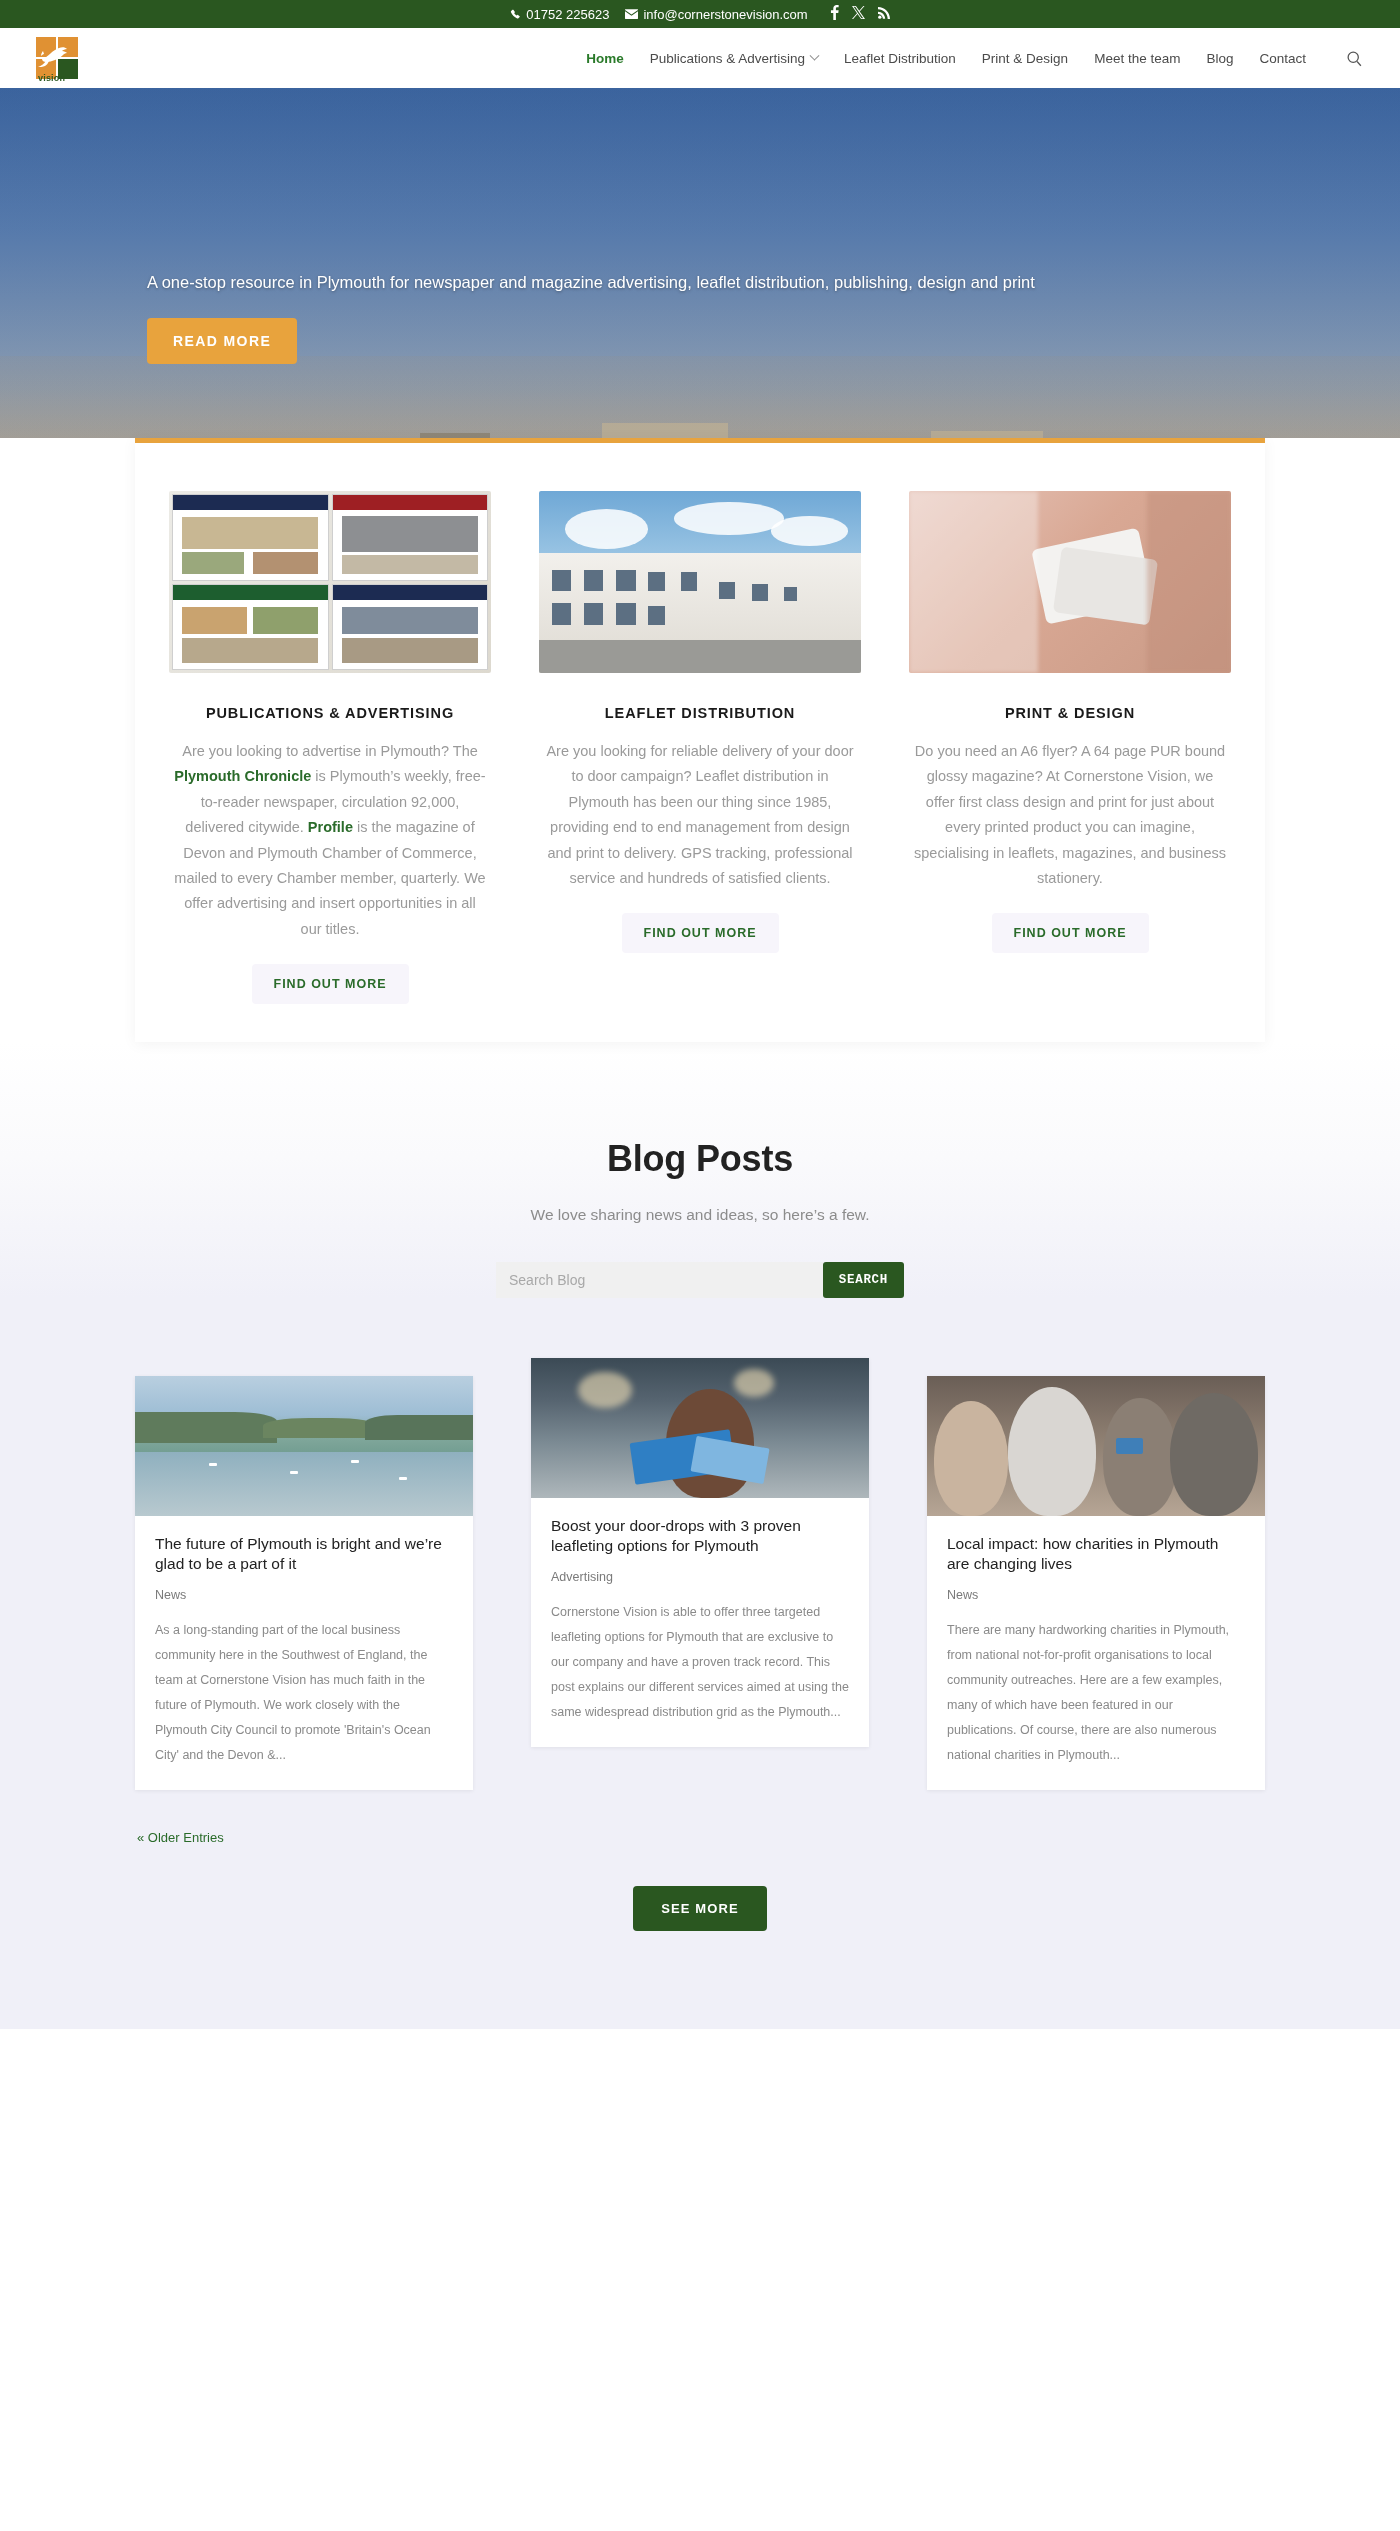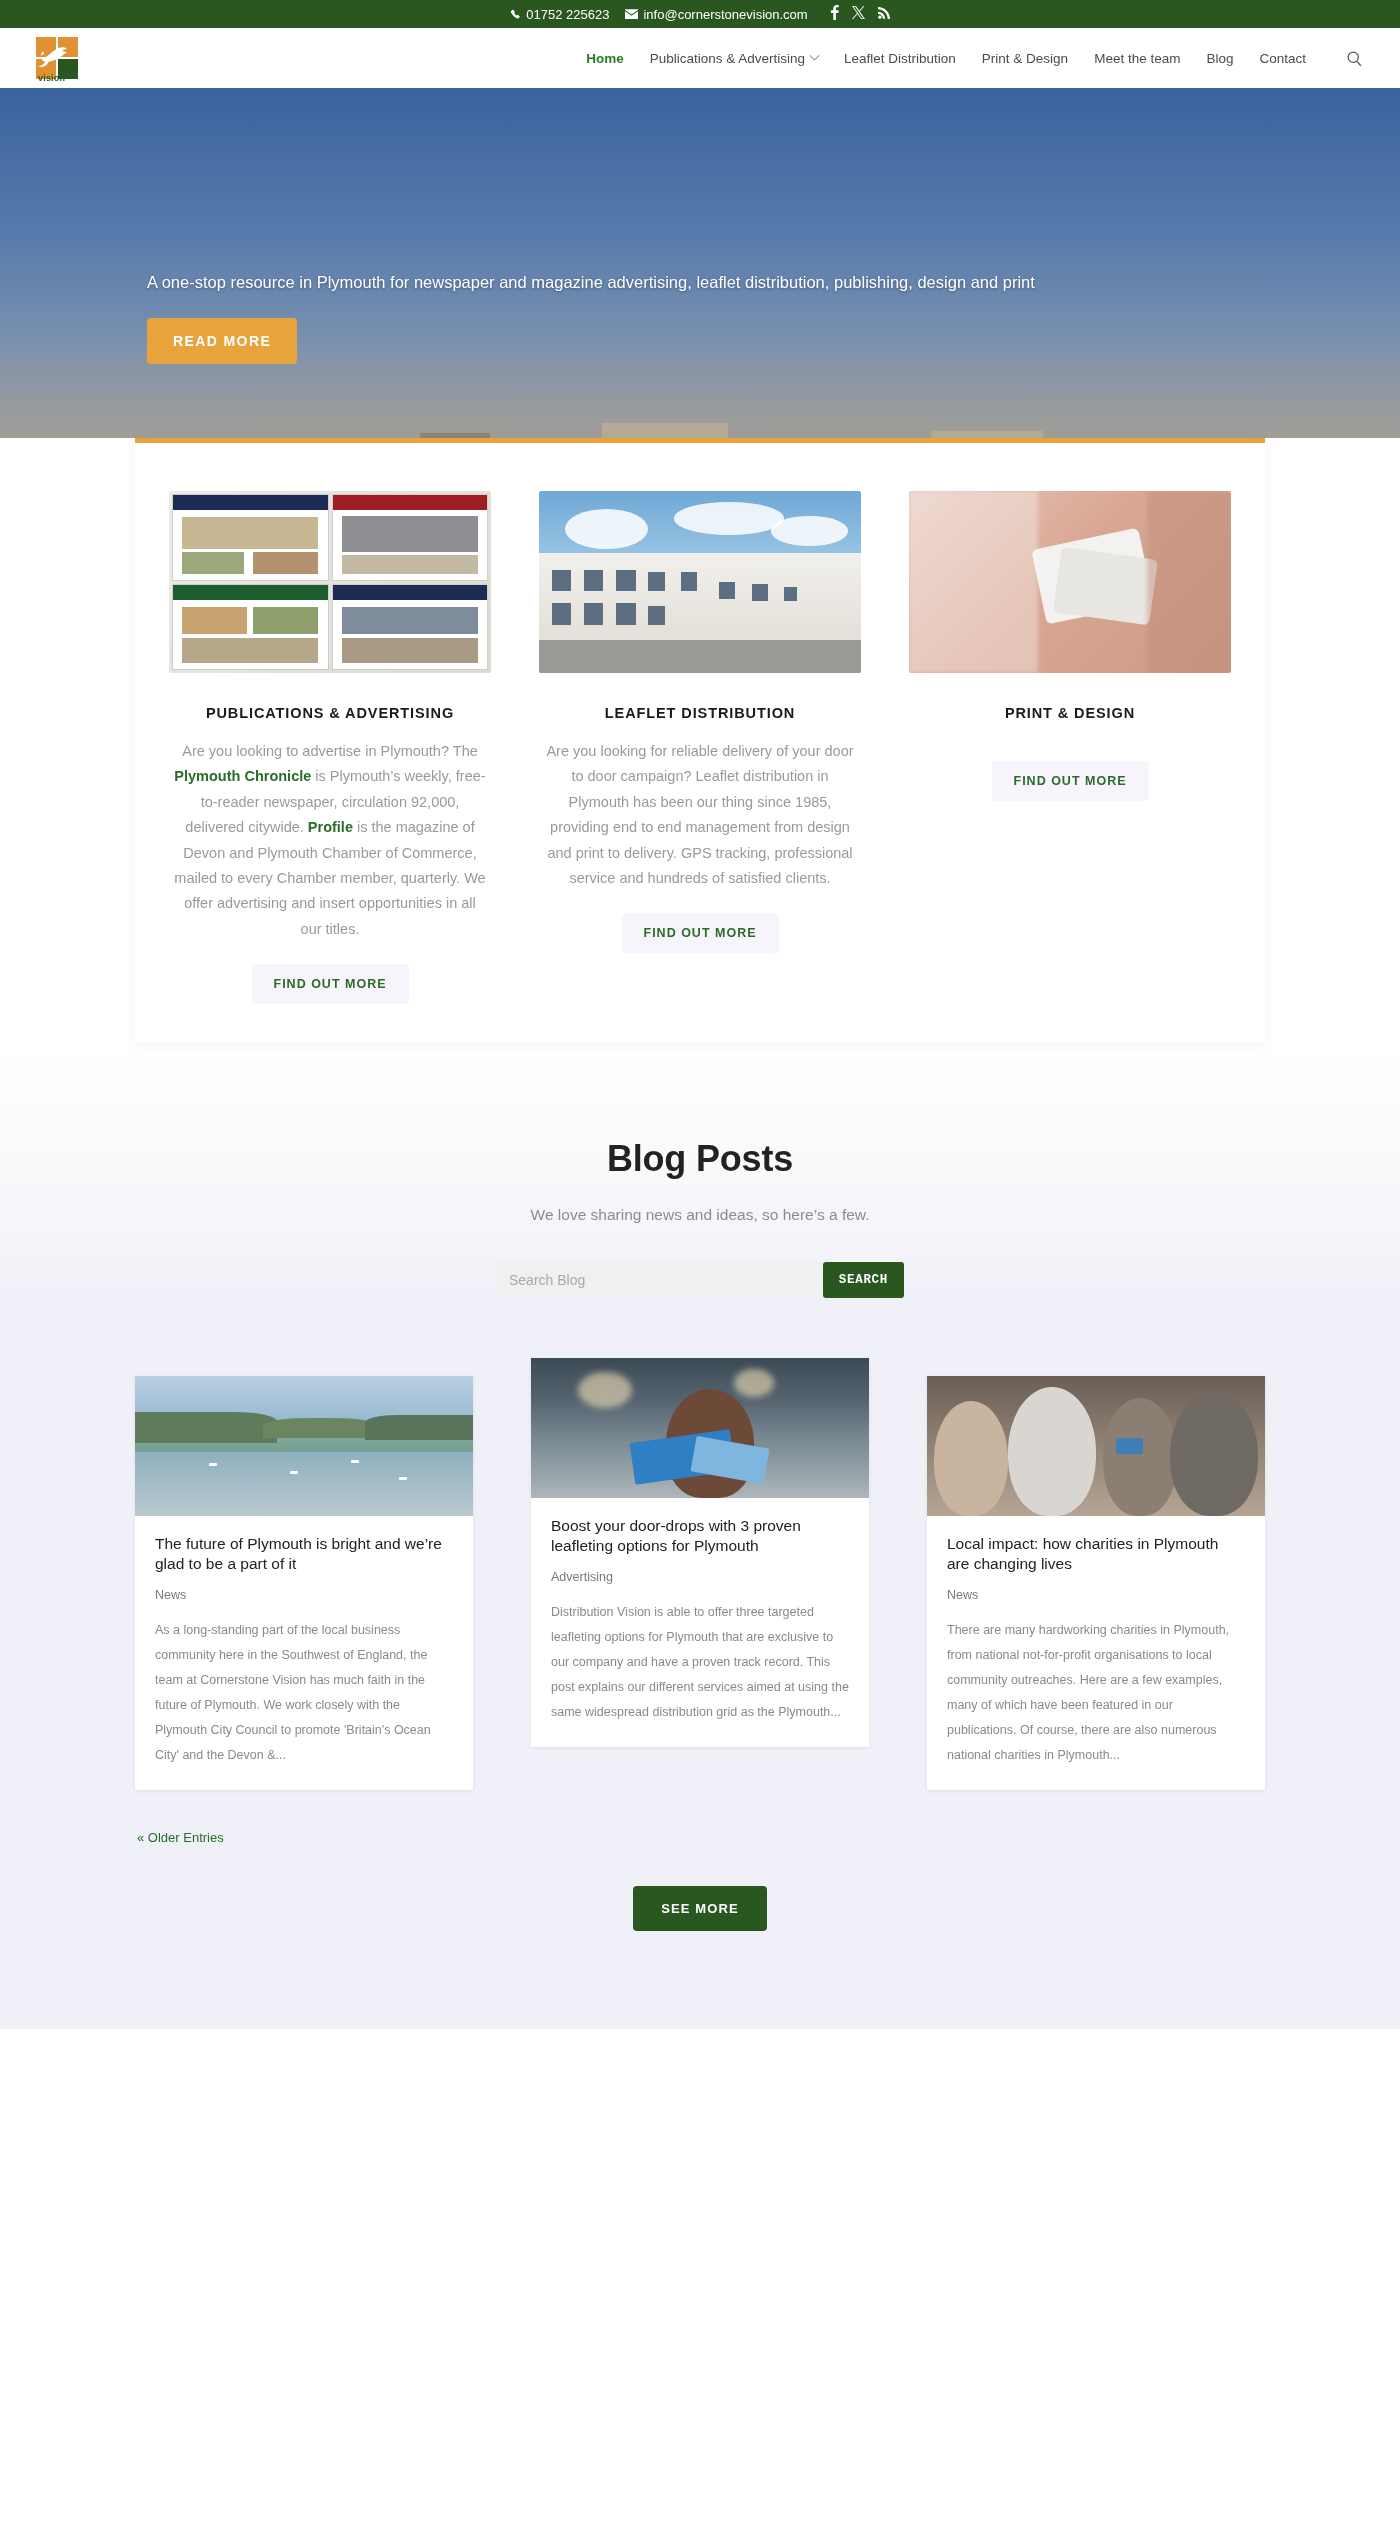--- a/index.html
+++ b/index.html
@@ -556,20 +556,21 @@
       </div>
 
       <div class="card">
         <div class="card-img img-hands">
           <span class="hand-paper" style="left:40%;top:26%;width:34%;height:42%;transform:rotate(-12deg)"></span>
           <span class="hand-paper" style="left:46%;top:34%;width:30%;height:36%;transform:rotate(8deg);background:#e8e6e3"></span>
           <span class="hand-blur" style="left:0;top:0;width:40%;height:100%"></span>
           <span class="hand-blur" style="left:74%;top:0;width:26%;height:100%;background:rgba(190,140,120,.45)"></span>
         </div>
         <div class="card-title">PRINT &amp; DESIGN</div>
+        <div class="card-text">Do you need an A6 flyer? A 64 page PUR bound glossy magazine? At Cornerstone Vision, we offer first class design and print for just about every printed product you can imagine, specialising in leaflets, magazines, and business stationery.</div>
         <button class="btn-find">FIND OUT MORE</button>
       </div>
 
     </div>
   </div>
 </div>
 
 <section class="blog-section">
   <h2 class="blog-title">Blog Posts</h2>
   <div class="blog-sub">We love sharing news and ideas, so here’s a few.</div>
@@ -604,21 +605,21 @@
       <div class="post-img img-sofa">
         <span class="sofa-light" style="left:14%;top:10%;width:16%;height:26%"></span>
         <span class="sofa-light" style="left:60%;top:8%;width:12%;height:20%"></span>
         <span class="sofa-person" style="left:40%;top:22%;width:26%;height:78%"></span>
         <span class="sofa-leaflet" style="left:30%;top:56%;width:30%;height:30%"></span>
         <span class="sofa-leaflet" style="left:48%;top:60%;width:22%;height:26%;background:#7fb6e0;transform:rotate(10deg)"></span>
       </div>
       <div class="post-body">
         <div class="post-title">Boost your door-drops with 3 proven leafleting options for Plymouth</div>
         <div class="post-cat">Advertising</div>
-        <div class="post-excerpt">Distribution Vision is able to offer three targeted leafleting options for Plymouth that are exclusive to our company and have a proven track record. This post explains our different services aimed at using the same widespread distribution grid as the Plymouth...</div>
+        <div class="post-excerpt">Cornerstone Vision is able to offer three targeted leafleting options for Plymouth that are exclusive to our company and have a proven track record. This post explains our different services aimed at using the same widespread distribution grid as the Plymouth...</div>
       </div>
     </article>
 
     <article class="post">
       <div class="post-img img-people">
         <span class="pp" style="left:2%;top:18%;width:22%;height:82%;background:#c9b49f"></span>
         <span class="pp" style="left:24%;top:8%;width:26%;height:92%;background:#d9d6d2"></span>
         <span class="pp" style="left:52%;top:16%;width:22%;height:84%;background:#8b7f74"></span>
         <span class="pp" style="left:72%;top:12%;width:26%;height:88%;background:#6f6a64"></span>
         <span class="pp" style="left:56%;top:44%;width:8%;height:12%;background:#3f7fb8;border-radius:2px"></span>

